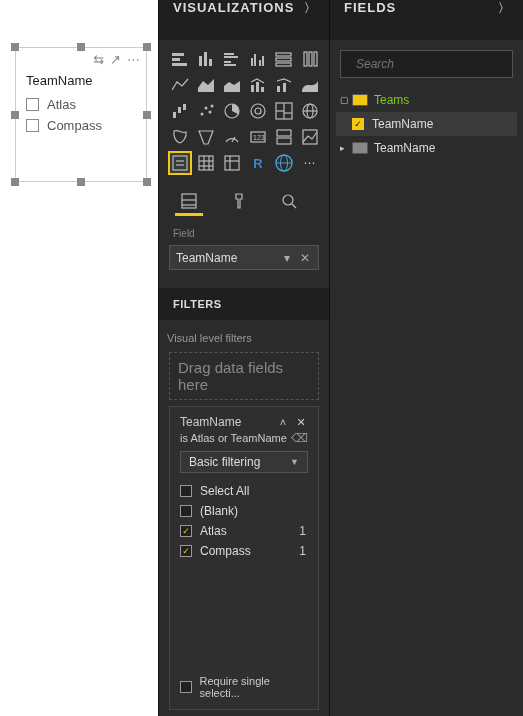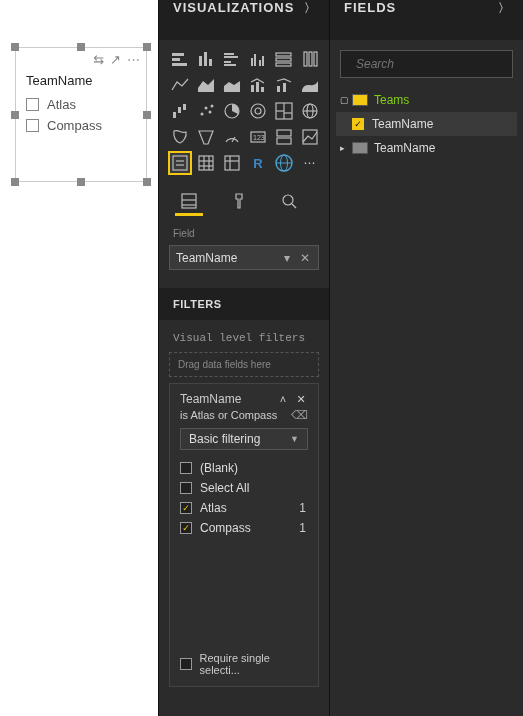--- a/index.html
+++ b/index.html
@@ -75,23 +75,23 @@
     display:flex; align-items:center; padding:0 6px; color:#ddd; font-size:12px;
     position:relative;
   }
   .field-well .fx { margin-left:auto; display:flex; gap:4px; color:#aaa; }
   .field-well .fx span { width:14px; text-align:center; }
 
   .filters-hdr {
     margin-top:18px; background:#1f1f1f; padding:10px 14px;
     font-size:11px; letter-spacing:.5px; font-weight:600; color:#ddd;
   }
-  .sub1 { color:#999; font-size:11px; padding:12px 14px 8px;font-family:Liberation Mono, monospace; }
+  .sub1 { color:#999; font-size:11px; padding:12px 8px 8px; }
   .dropzone {
-    margin:0 10px; border:1px dashed #555; color:#888; font-size:10px;
+    margin:0 10px; border:1px dashed #555; color:#888; font-size:15px;
     padding:6px 8px;
   }
 
   .filter-card {
     margin:6px 10px; border:1px solid #444; background:#2f2f2f;
     padding:8px 10px 0; color:#ccc; font-size:12px;
     display:flex; flex-direction:column; height:304px; position:relative;
   }
   .filter-card .row1 { display:flex; align-items:center; }
   .filter-card .row1 .ttl { font-weight:400; }
@@ -427,36 +427,36 @@
 
 
   <div class="filter-card">
     <div class="row1">
       <span class="ttl">TeamName</span>
       <span class="sp"></span>
       <span class="ic">˄</span>
       <span class="ic">✕</span>
     </div>
     <div class="summary">
-      <span>is Atlas or Compass</span>
+      <span>is Atlas or TeamName</span>
       <span class="erase">⌫</span>
     </div>
     <div class="ftype">
       <span>Basic filtering</span>
       <span class="ar">▼</span>
     </div>
     <div class="flist">
       <div class="it">
         <span class="cb"></span>
-        <span class="n">(Blank)</span>
+        <span class="n">Select All</span>
         <span class="c"></span>
       </div>
       <div class="it">
         <span class="cb"></span>
-        <span class="n">Select All</span>
+        <span class="n">(Blank)</span>
         <span class="c"></span>
       </div>
       <div class="it">
         <span class="cb ck"></span>
         <span class="n">Atlas</span>
         <span class="c">1</span>
       </div>
       <div class="it">
         <span class="cb ck"></span>
         <span class="n">Compass</span>

